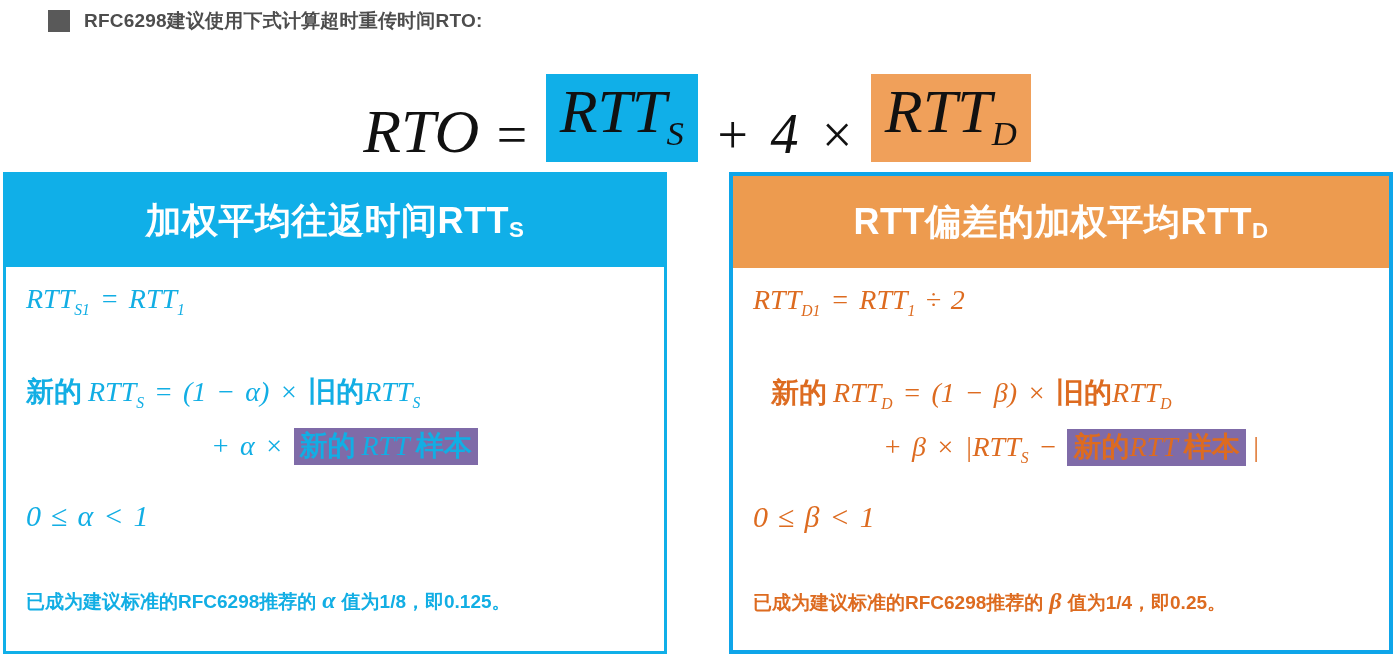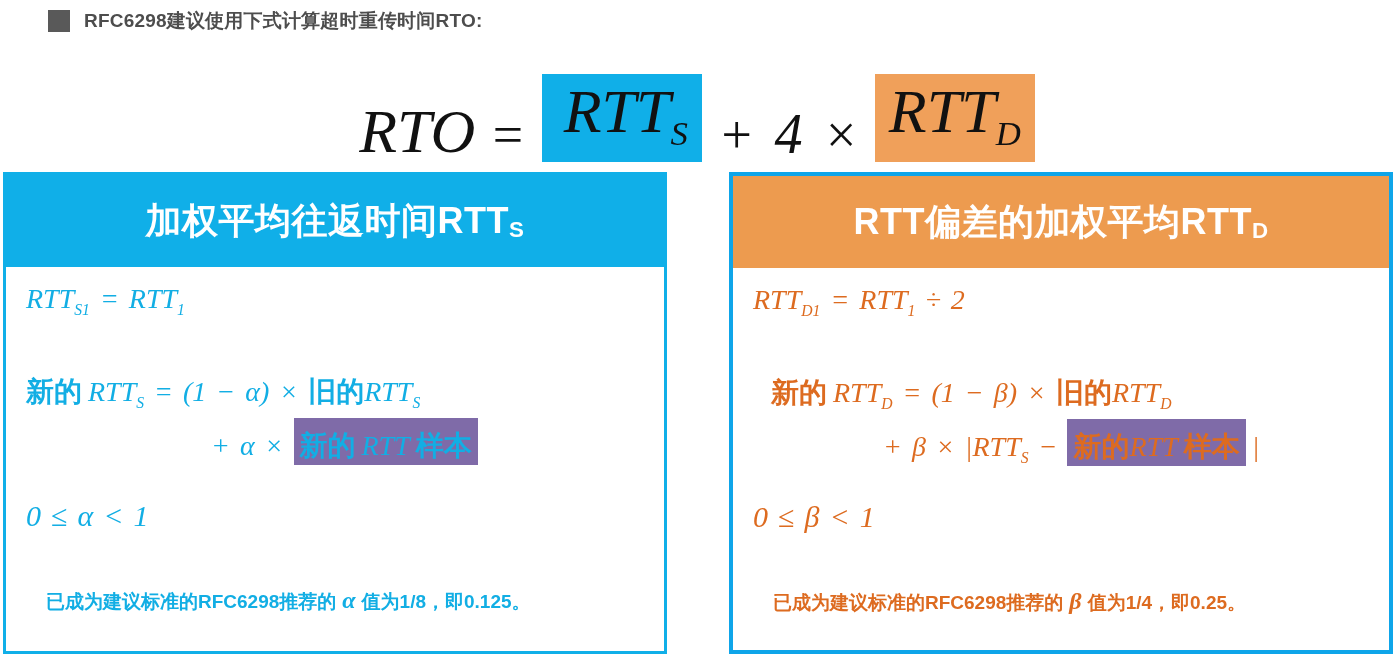--- a/index.html
+++ b/index.html
@@ -17,47 +17,47 @@
 
   
   .main-formula{
     position:absolute;left:0;right:0;top:58px;height:104px;
     display:flex;align-items:flex-end;justify-content:center;gap:0px;
     font-family:"Liberation Serif","DejaVu Serif",serif;
   }
   .mf-term{font-style:italic;font-size:62px;color:#111;line-height:1;white-space:nowrap;}
   .mf-op{font-style:italic;font-size:54px;color:#111;line-height:1;padding:0 14px;}
   .mf-num{font-style:italic;font-size:56px;color:#111;line-height:1;padding:0 6px;}
-  .hl-blue{background:#10AFE8;padding:6px 14px 10px 22px;margin:0 2px;}
+  .hl-blue{background:#10AFE8;padding:6px 14px 10px 14px;margin:0 2px;}
   .hl-orange{background:#F0A05A;padding:6px 14px 10px 14px;margin:0 2px;}
   .sub{font-size:0.56em;vertical-align:sub;font-style:italic;}
 
   
   .panel{position:absolute;top:172px;width:664px;height:482px;box-sizing:border-box;background:#fff;}
   .panel-left{left:3px;border:3px solid #10AFE8;}
   .panel-right{left:729px;border:4px solid #0ea5e9;}
   .panel-head{height:92px;display:flex;align-items:center;justify-content:center;box-sizing:border-box;}
   .panel-left .panel-head{background:#10AFE8;}
   .panel-right .panel-head{background:#ED9B4F;}
   .panel-head-text{color:#fff;font-size:36px;font-weight:bold;letter-spacing:.5px;white-space:nowrap;}
   .panel-head-text .hsub{font-size:0.62em;vertical-align:baseline;position:relative;top:4px;}
 
   .panel-body{position:relative;height:386px;}
   .row{position:absolute;font-family:"Liberation Serif","DejaVu Serif",serif;white-space:nowrap;}
 
   .math{font-style:italic;font-family:"Liberation Serif","DejaVu Serif",serif;}
   .cn{font-family:"Liberation Sans","DejaVu Sans",sans-serif;font-weight:bold;font-style:normal;}
   .blue{color:#12AEE4;}
   .orange{color:#DD6B20;}
-  .hl-purple{background:#7F6BA8;padding:12px 6px 4px 6px;}
+  .hl-purple{background:#7F6BA8;padding:2px 6px 4px 6px;}
 
   .f1{font-size:28px;}
   .f2{font-size:28px;}
   .f3{font-size:30px;}
-  .note{font-family:"Liberation Sans","DejaVu Sans",sans-serif;font-weight:bold;font-style:normal;font-size:19px;margin-left:20px;}
+  .note{font-family:"Liberation Sans","DejaVu Sans",sans-serif;font-weight:bold;font-style:normal;font-size:19px;}
   .sp{display:inline-block;width:10px;}
   .sp-s{display:inline-block;width:6px;}
 </style>
 </head>
 <body>
 
 <div class="page">
 
   <div class="title-row">
     <span class="bullet"></span>

